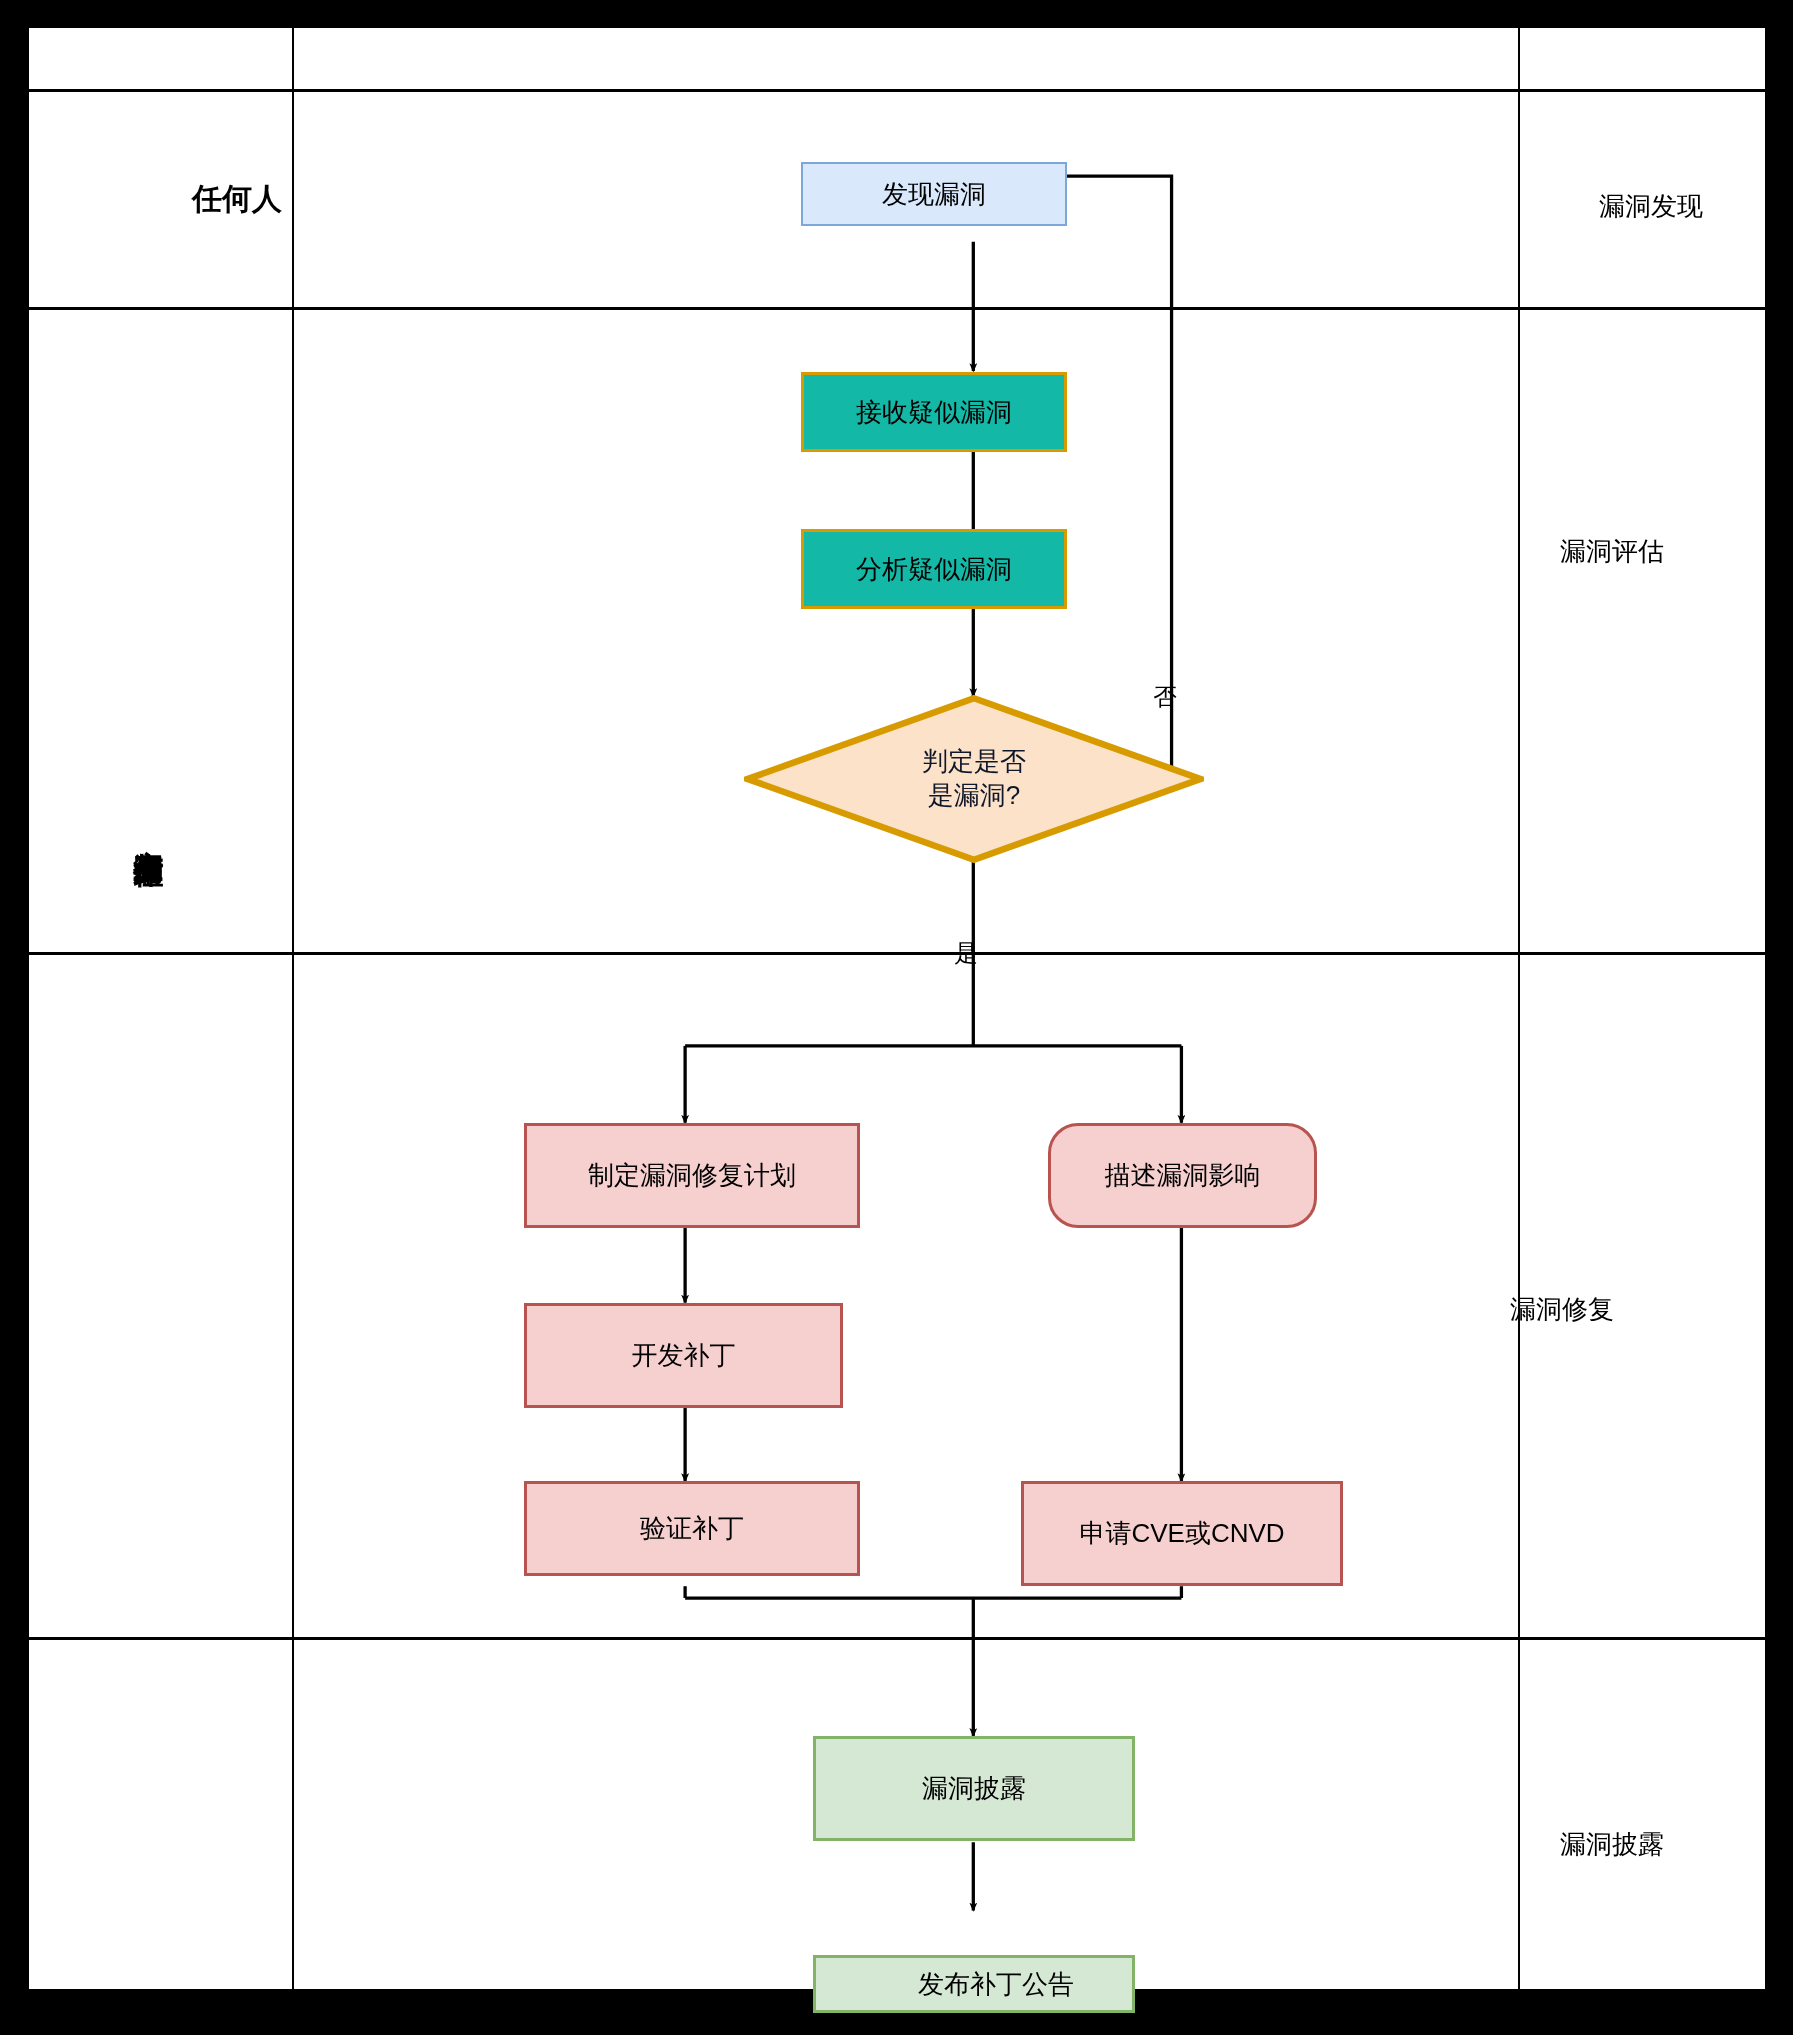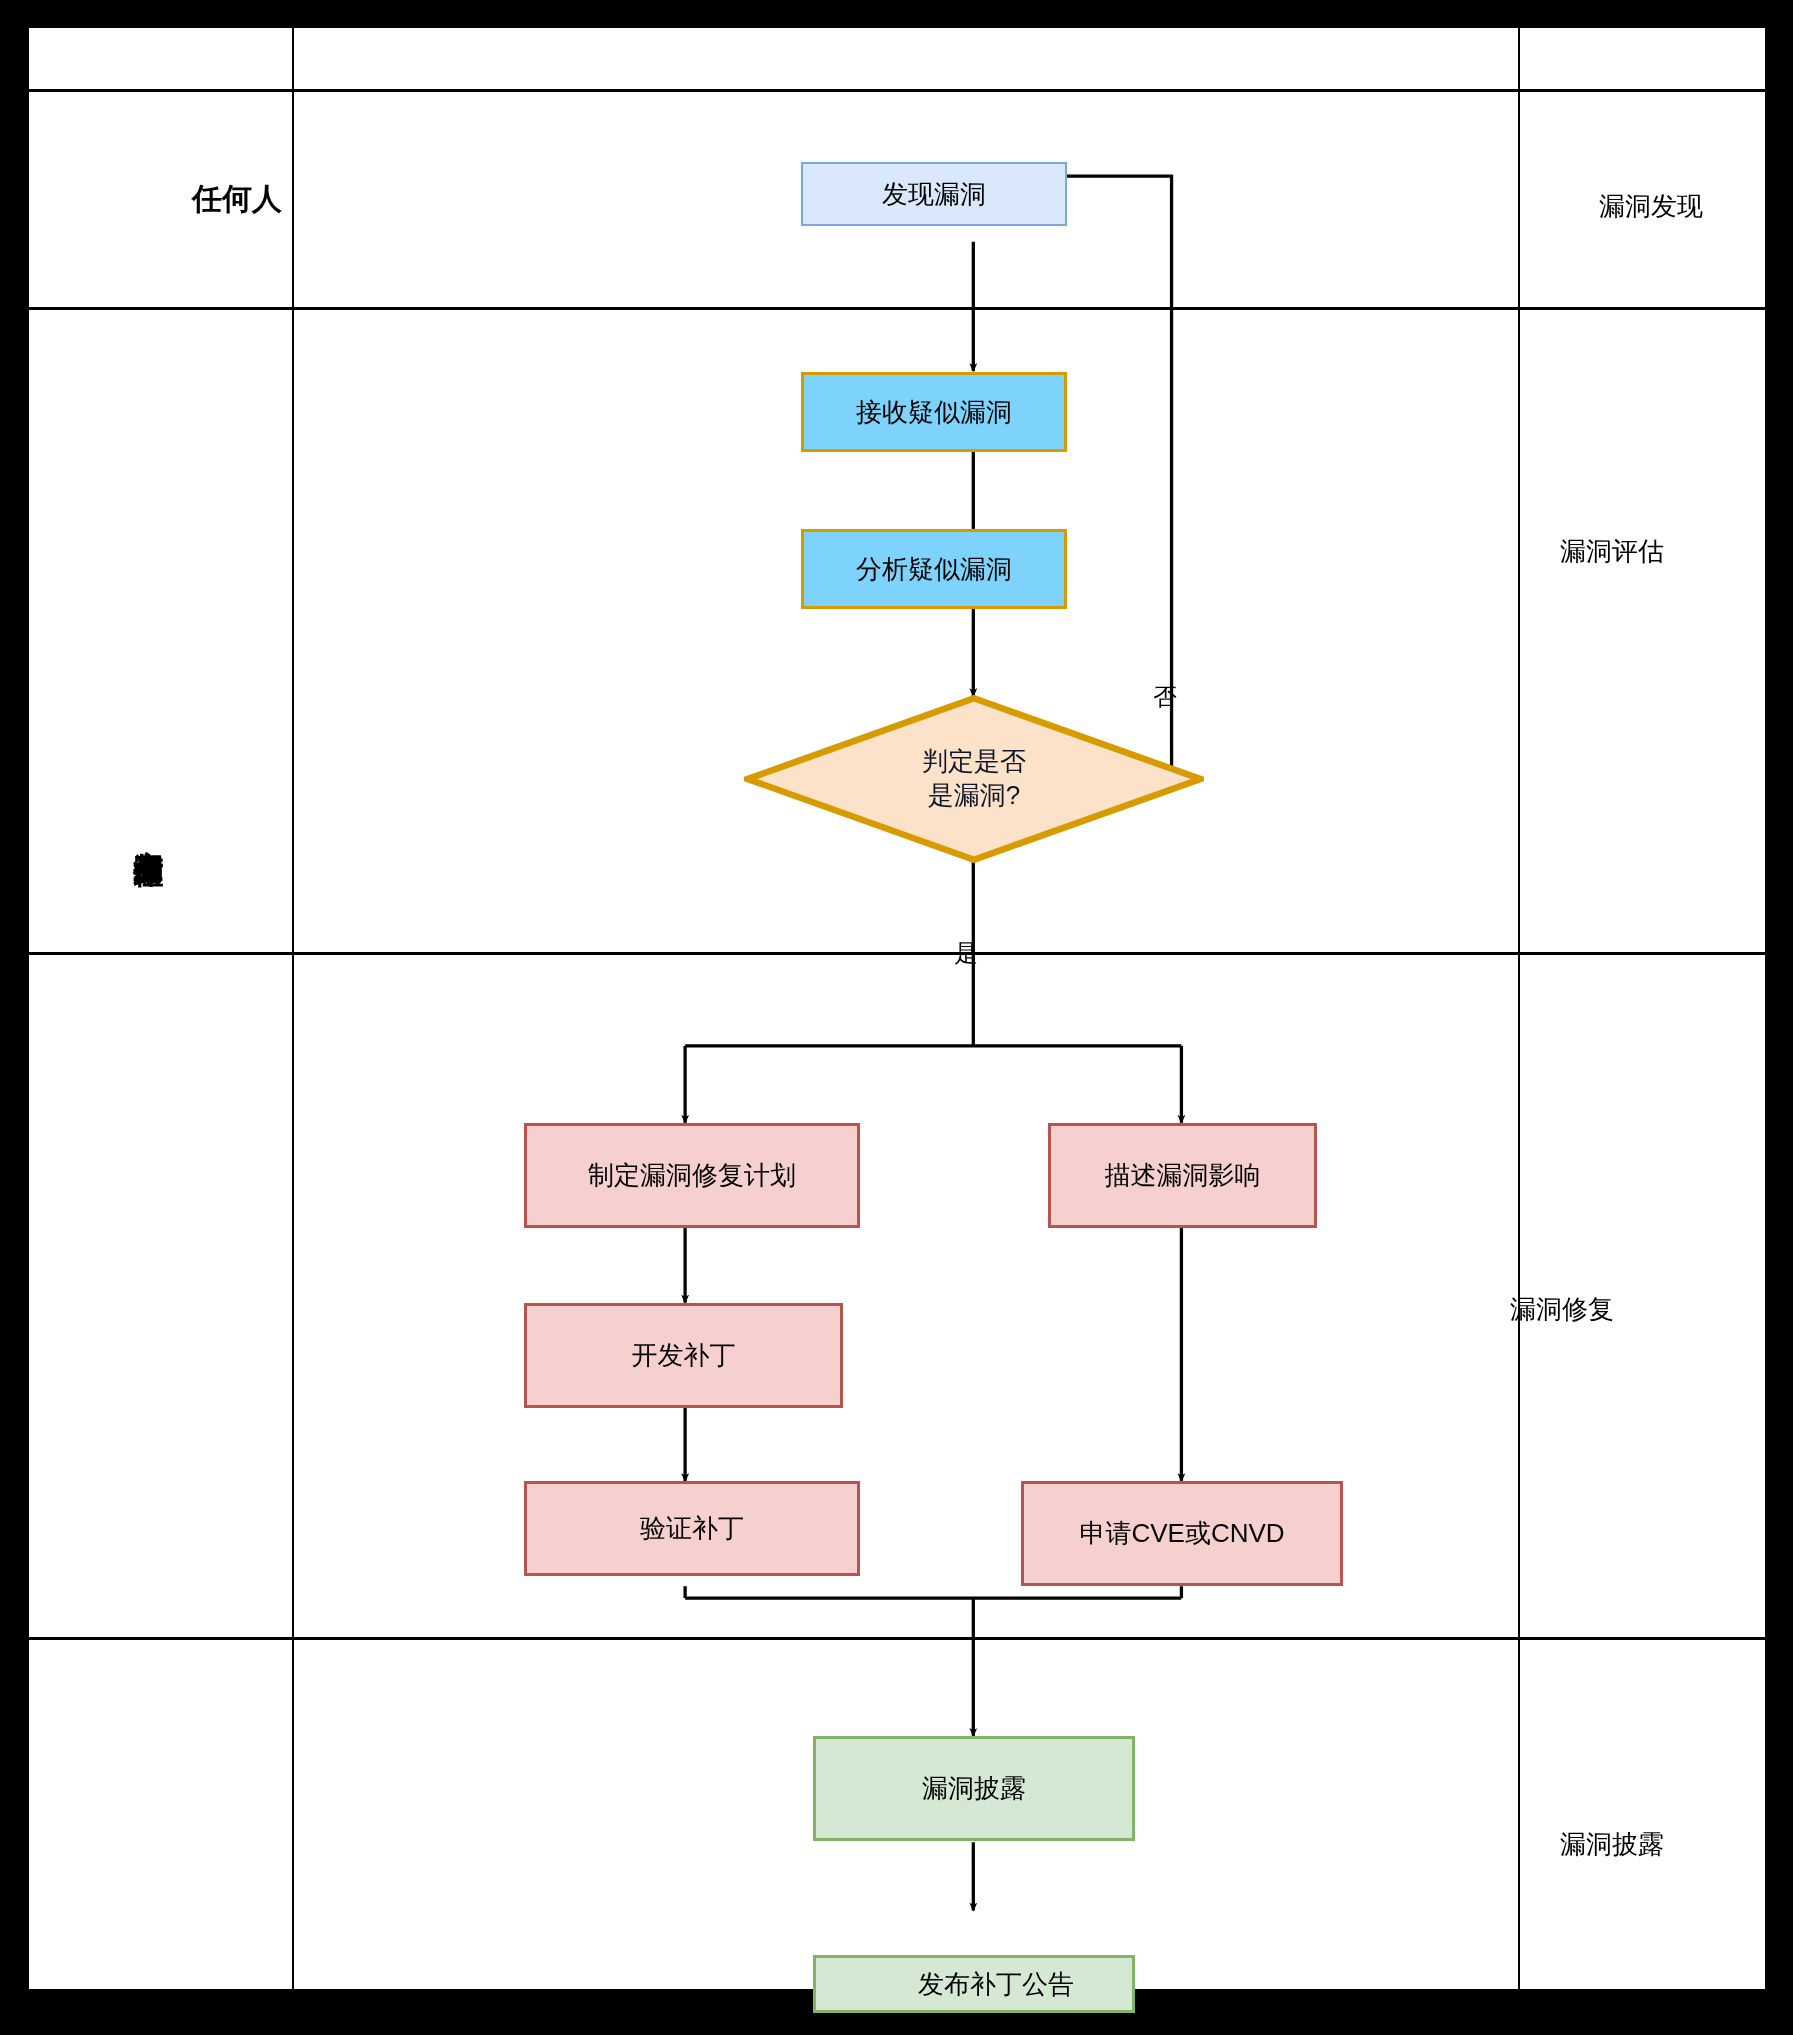--- a/index.html
+++ b/index.html
@@ -67,21 +67,21 @@
     align-items: center;
     justify-content: center;
     text-align: center;
     color: #000000;
     font-size: 26px;
     line-height: 1.25;
     z-index: 6;
     white-space: pre-line;
   }
   .node.blue   { background: #dae8fc; border: 2.6px solid #7ea6d8; }
-  .node.orange { background: #7dd3fc; border: 3.3px solid #d79b00; }
+  .node.orange { background: #14b8a6; border: 3.3px solid #d79b00; }
   .node.red    { background: #f6cfcf; border: 3.3px solid #b85450; }
   .node.green  { background: #d5e8d4; border: 3.3px solid #82b366; }
 
   
   .diamond-wrap {
     position: absolute;
     z-index: 6;
   }
   .diamond-wrap svg { display: block; }
   .diamond-text {
@@ -193,21 +193,21 @@
     <div class="diamond-wrap" style="left:718px; top:670px; width:460px; height:168px;">
       <svg width="460" height="168" viewBox="0 0 700 256">
         <polygon points="350,5 695,128 350,251 5,128" fill="#fbe2c9" stroke="#d79b00" stroke-width="10"></polygon>
       </svg>
       <div class="diamond-text">判定是否
 是漏洞?</div>
     </div>
 
     <div class="node red" style="left:498px; top:1098px; width:336px; height:105px;">制定漏洞修复计划</div>
 
-    <div class="node red" style="left:1022px; top:1098px; width:269px; height:105px;">描述漏洞影响</div>
+    <div class="node red" style="left:1022px; top:1098px; width:269px; height:105px;border-radius:30px;">描述漏洞影响</div>
 
     <div class="node red" style="left:498px; top:1278px; width:319px; height:105px;">开发补丁</div>
 
     <div class="node red" style="left:498px; top:1456px; width:336px; height:95px;">验证补丁</div>
 
     <div class="node red" style="left:995px; top:1456px; width:322px; height:105px;">申请CVE或CNVD</div>
 
     <div class="node green" style="left:787px; top:1711px; width:322px; height:105px;">漏洞披露</div>
 
     <div class="node green" style="left:787px; top:1930px; width:322px; height:58px;padding-left:44px;">发布补丁公告</div>

